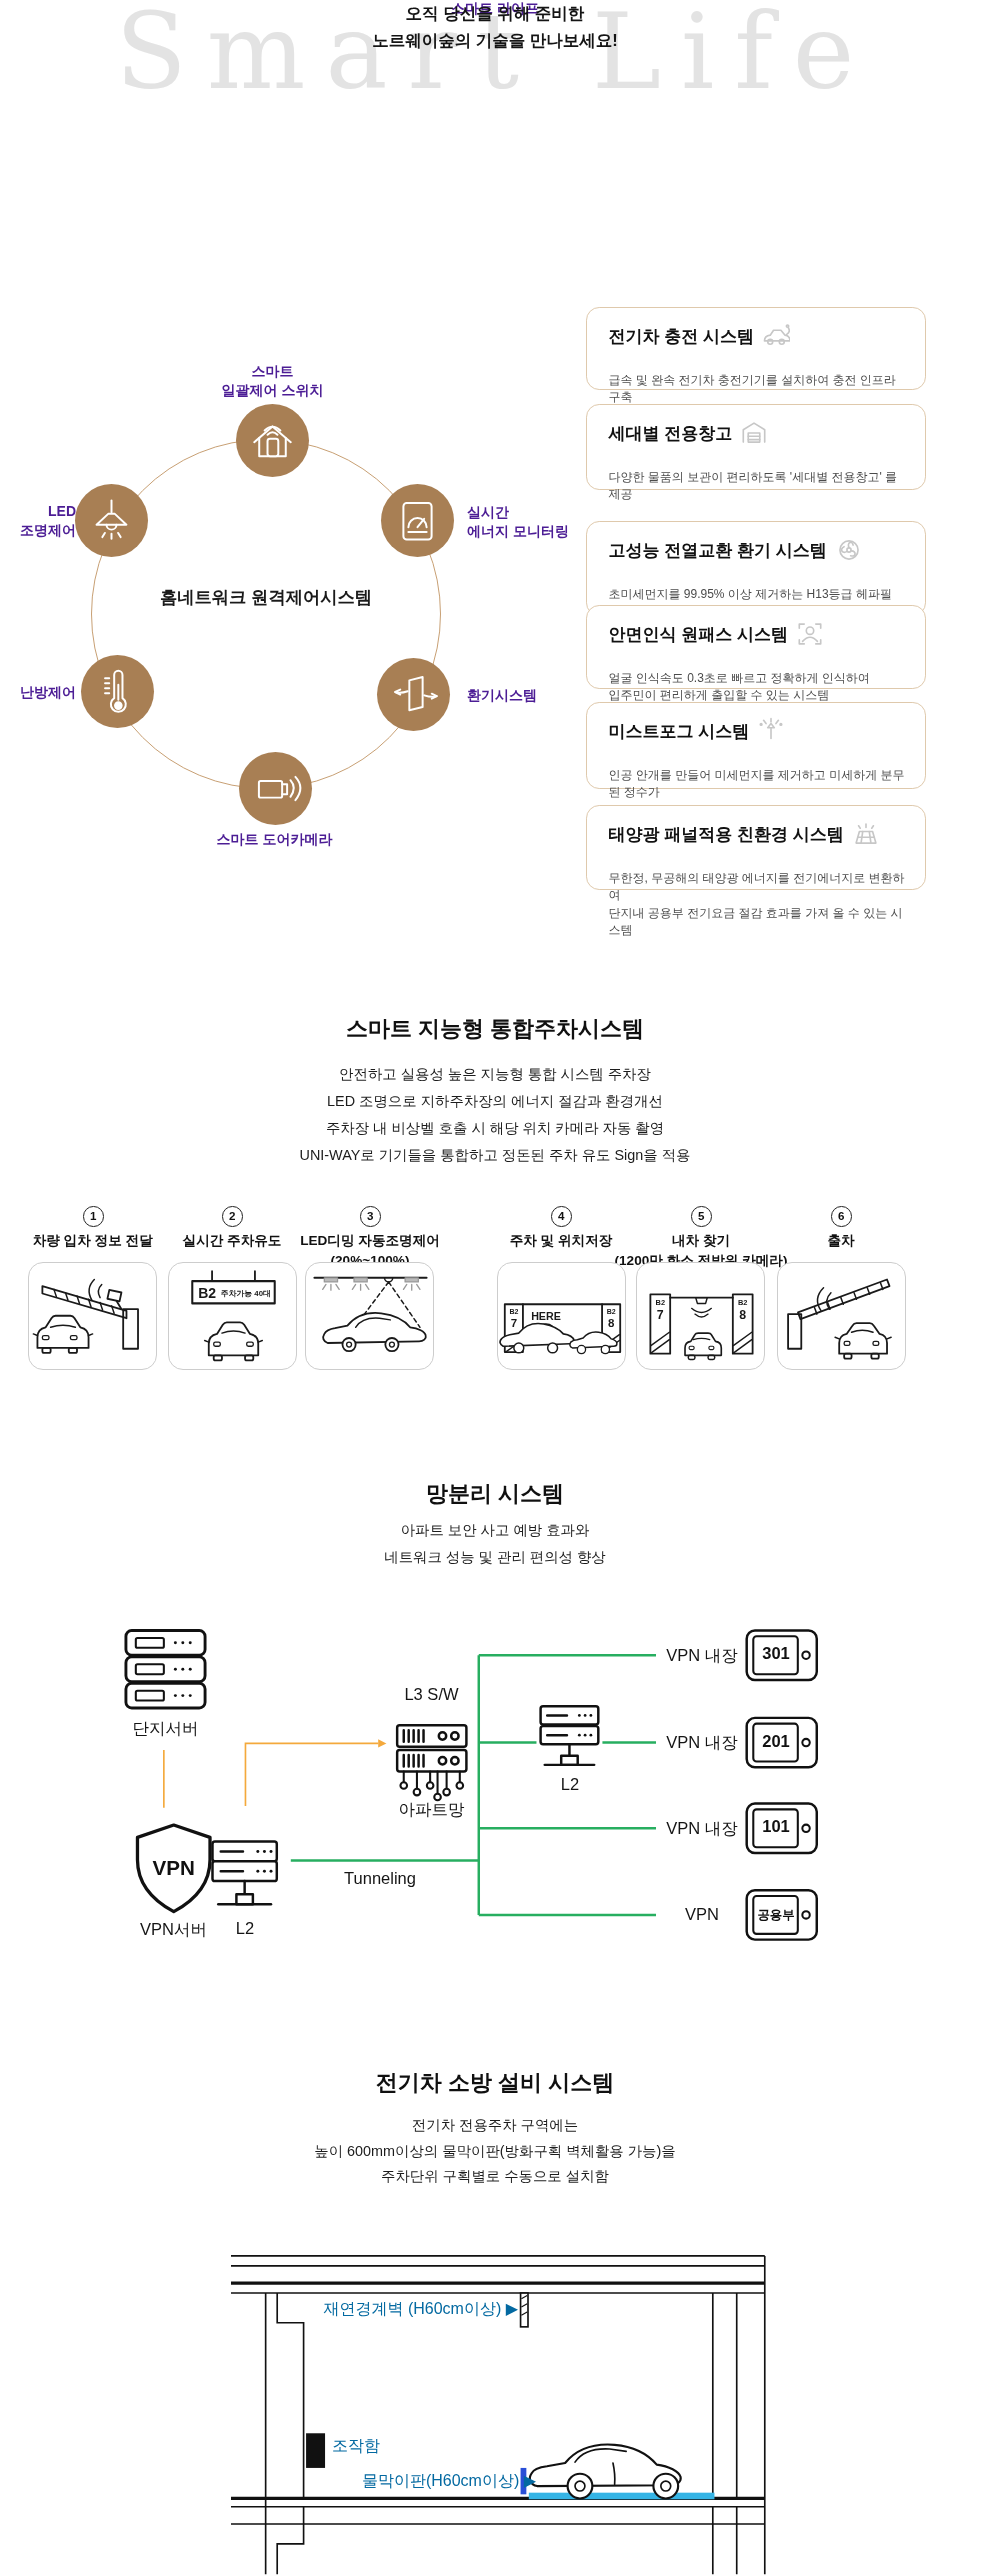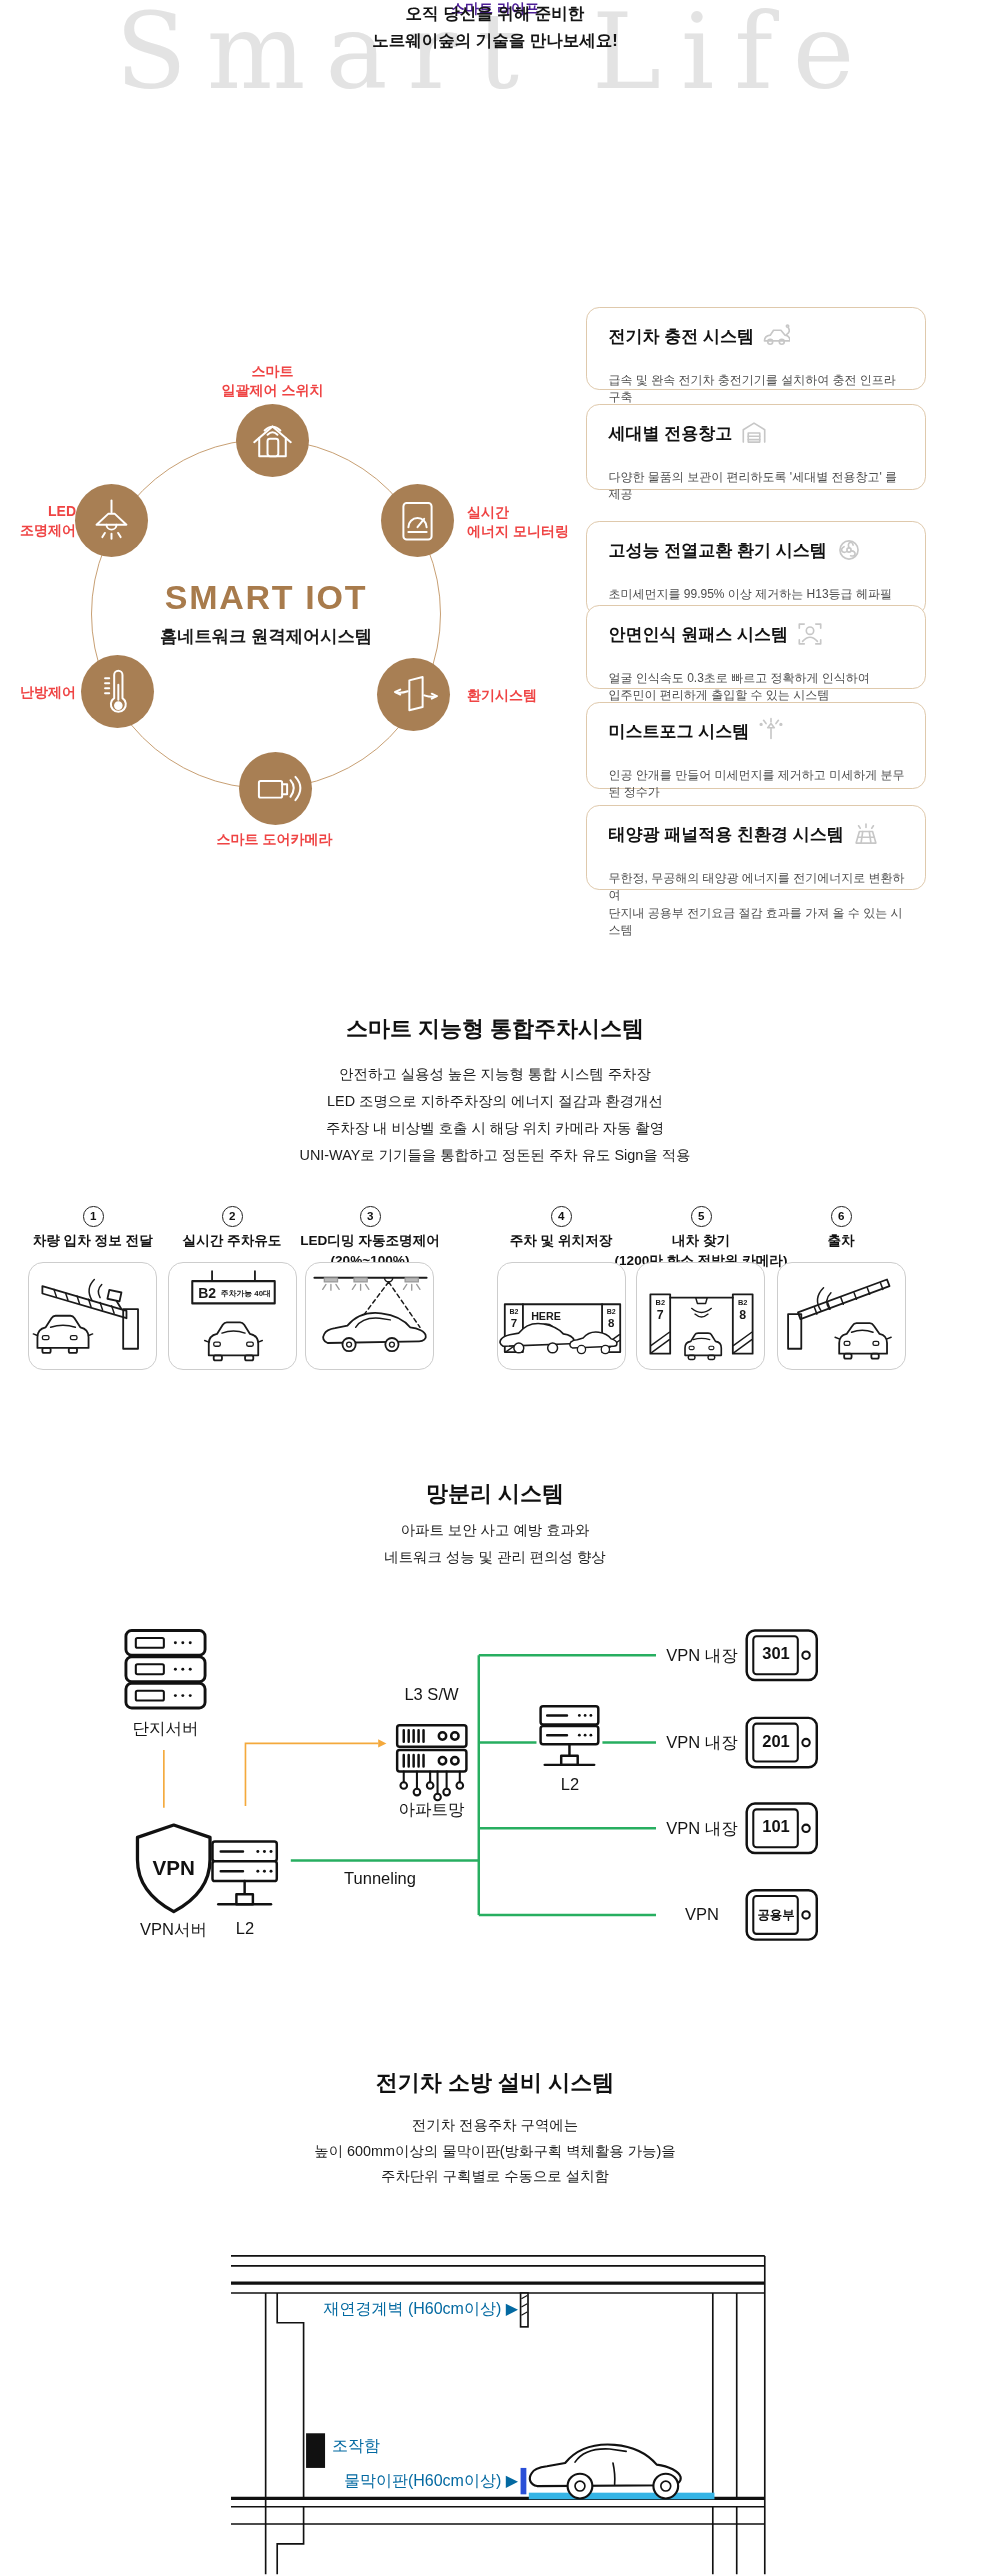--- a/index.html
+++ b/index.html
@@ -6,21 +6,21 @@
 body{background:#fff;font-family:"Liberation Sans","DejaVu Sans",sans-serif;color:#111}
 .page{position:relative;width:990px;height:2576px;margin:0 auto;background:#fff;overflow:hidden}
 .abs{position:absolute}
 .ctr{text-align:center}
 .pre{white-space:pre-line}
 .watermark{left:0;top:8;width:100%;text-align:center;font-family:"DejaVu Serif","Liberation Serif",serif;font-weight:400;font-size:104px;line-height:1;color:#e3e3e3;letter-spacing:20px}
 .hero-title{left:0;top:72;width:100%;text-align:center;font-size:14px;font-weight:600;color:#4c1d95}
 .hero-sub{left:0;top:150;width:100%;text-align:center;font-size:16.5px;font-weight:600;line-height:27px;color:#141414}
 .ring{left:91px;top:439px;width:350px;height:350px;border:1.2px solid #c8a074;border-radius:50%}
 .node{width:73px;height:73px;border-radius:50%;background:#a87f54;display:flex;align-items:center;justify-content:center}
-.node-label{font-size:14px;font-weight:700;line-height:19px;color:#ef4444}
+.node-label{font-size:14px;font-weight:700;line-height:19px;color:#4c1d95}
 .iot-center{left:124px;top:578px;width:284px;text-align:center}
 .iot-center-title{font-size:34px;font-weight:600;letter-spacing:1.7px;color:#a87b4c}
 .iot-center-sub{font-size:17.3px;font-weight:700;color:#1b1b1b;margin-top:6.6px}
 .feat{left:586px;width:340px;background:#fff;border:1.2px solid #dfc9ac;border-radius:13.2px;padding:14px 18px 0 21.5px}
 .feat-head{display:flex;align-items:center;gap:8px}
 .feat-title{font-size:17px;font-weight:700;color:#111}
 .feat-desc{font-size:12px;color:#4b4b4b;line-height:17.3px;margin-top:22px}
 .sec-title{width:100%;text-align:center;font-size:22px;font-weight:700;color:#101010}
 .sec-desc{width:100%;text-align:center;font-size:14.4px;font-weight:500;line-height:27px;color:#1c1c1c}
 .stepnum{width:20.6px;height:20.6px;border:1.3px solid #222;border-radius:50%;font-size:11.6px;font-weight:600;line-height:18px;text-align:center;color:#111}
@@ -102,21 +102,20 @@
 일괄제어 스위치</div>
   <div class="abs node-label pre" style="left:467px;top:503px">실시간
 에너지 모니터링</div>
   <div class="abs node-label" style="left:467px;top:686px">환기시스템</div>
   <div class="abs node-label ctr" style="left:192px;top:830px;width:165px">스마트 도어카메라</div>
   <div class="abs node-label ra" style="left:0;top:683px;width:76px">난방제어</div>
   <div class="abs node-label ra pre" style="left:0;top:502px;width:76px">LED
 조명제어</div>
 
   <div class="abs iot-center">
-    <div class="iot-center-title">SMART IOT</div>
     <div class="iot-center-sub">홈네트워크 원격제어시스템</div>
   </div>
 
   <div class="abs feat" style="top:307px;height:83px">
     <div class="feat-head">
         <span class="feat-title">전기차 충전 시스템</span>
       <svg width="28" height="28" viewBox="0 0 34 34" fill="none" stroke="#c7c7c7" stroke-width="2" stroke-linecap="round" stroke-linejoin="round">
           <path d="M3,23 q0,-6 7,-7 l4,-6 h9 l5,6 q6,1 6,7 h-31"></path>
           <circle cx="10" cy="24" r="3"></circle>
           <circle cx="24" cy="24" r="3"></circle>
@@ -516,16 +515,16 @@
       <path d="M538,263 q3,14 2,26" stroke-width="2"></path>
       <circle cx="498" cy="291" r="15" fill="#fff"></circle>
         <circle cx="602" cy="291" r="15" fill="#fff"></circle>
       <circle cx="498" cy="291" r="6" stroke-width="2"></circle>
         <circle cx="602" cy="291" r="6" stroke-width="2"></circle>
     </g>
   </svg>
 
   <div class="abs ev-label ra" style="left:287px;top:2299px;width:231px">재연경계벽 (H60cm이상) ▶</div>
   <div class="abs ev-label" style="left:332px;top:2436px">조작함</div>
-  <div class="abs ev-label ra" style="left:287px;top:2471px;width:231px">물막이판(H60cm이상) ▶</div>
+  <div class="abs ev-label ra" style="left:305px;top:2471px;width:231px">물막이판(H60cm이상) ▶</div>
 
 </div>
 
 
 </body></html>

